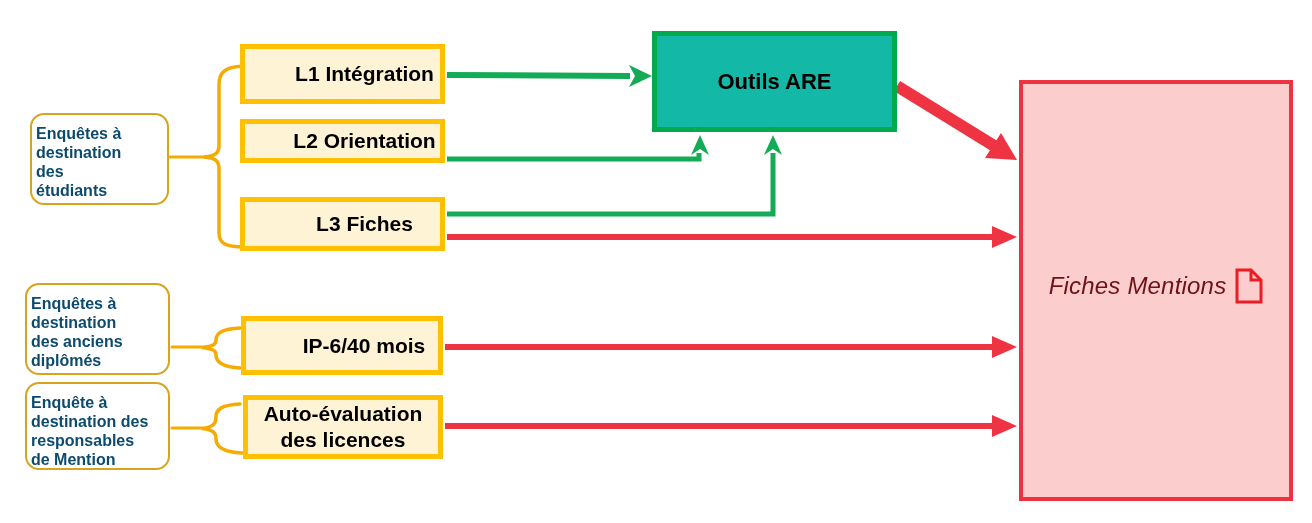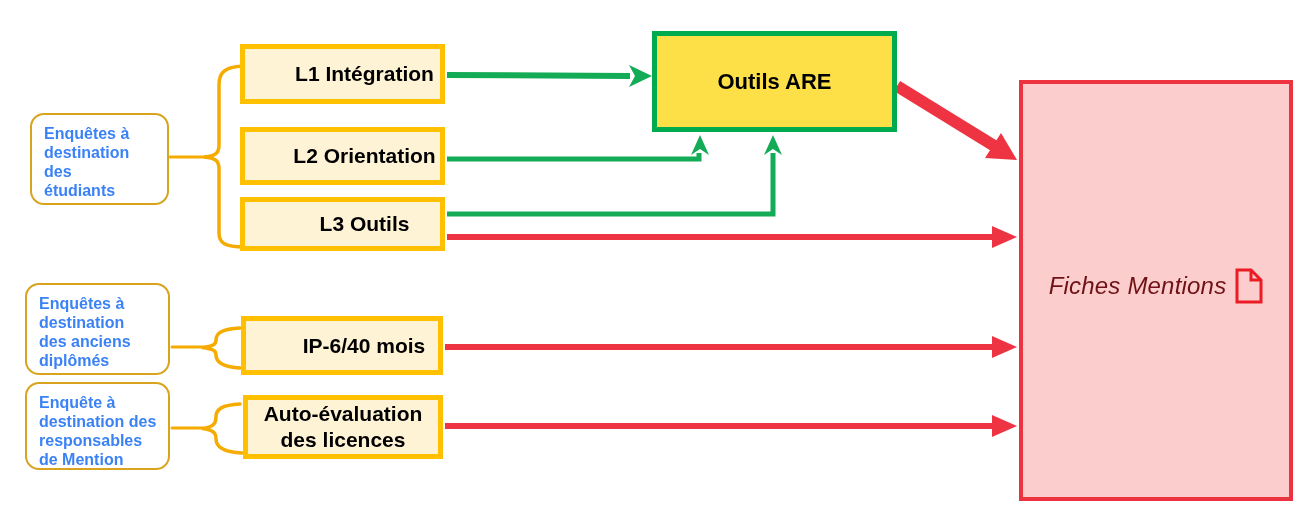--- a/index.html
+++ b/index.html
@@ -9,39 +9,39 @@
   }
   .arrow-layer{position:absolute;left:0;top:0;width:1312px;height:523px;}
   
   .ybox{
     position:absolute;box-sizing:border-box;
     background:#FFF3D6;border:5px solid #FFC000;
     display:flex;align-items:center;justify-content:center;
     font-weight:bold;font-size:21px;line-height:26px;color:#000;text-align:center;padding-left:44px;
   }
   .box-l1{left:240px;top:44px;width:205px;height:60px;}
-  .box-l2{left:240px;top:119px;width:205px;height:58px;margin-top:8px;}
+  .box-l2{left:240px;top:119px;width:205px;height:44px;}
   .box-l3{left:240px;top:197px;width:205px;height:54px;}
   .box-ip{left:241px;top:316px;width:202px;height:59px;}
   .box-auto{left:243px;top:395px;width:200px;height:64px;padding:12px 6px;}
   
   .note{
     position:absolute;box-sizing:border-box;
     border:2px solid #D8A41D;border-radius:14px;background:#fff;
-    color:#3b82f6;font-weight:bold;font-size:16px;line-height:19px;
-    padding:9px 4px 4px 12px;white-space:pre-line;
+    color:#0c4a6e;font-weight:bold;font-size:16px;line-height:19px;
+    padding:9px 4px 4px 4px;white-space:pre-line;
   }
   .note-1{left:30px;top:113px;width:139px;height:92px;}
   .note-2{left:25px;top:283px;width:145px;height:92px;}
   .note-3{left:25px;top:382px;width:145px;height:88px;}
   
   .gnode{
     position:absolute;box-sizing:border-box;
     left:652px;top:31px;width:245px;height:101px;
-    background:#fde047;border:5px solid #00AB4E;
+    background:#14b8a6;border:5px solid #00AB4E;
     display:flex;align-items:center;justify-content:center;
     font-weight:bold;font-size:22px;color:#000;
   }
   
   .pnode{
     position:absolute;box-sizing:border-box;
     left:1019px;top:80px;width:274px;height:421px;
     background:#FCCDCD;border:4px solid #EE3340;
   }
   .fiches-row{
@@ -96,21 +96,21 @@
 destination
 des anciens
 diplômés</div>
   <div class="note note-3">Enquête à
 destination des
 responsables
 de Mention</div>
 
   <div class="ybox box-l1">L1 Intégration</div>
   <div class="ybox box-l2">L2 Orientation</div>
-  <div class="ybox box-l3">L3 Outils</div>
+  <div class="ybox box-l3">L3 Fiches</div>
   <div class="ybox box-ip">IP-6/40 mois</div>
   <div class="ybox box-auto">Auto-évaluation des licences</div>
 
   <div class="gnode">Outils ARE</div>
 
   <div class="pnode">
     <div class="fiches-row">
       <span class="fiches-label">Fiches Mentions</span>
       <svg width="28" height="36" viewBox="0 0 28 36" aria-hidden="true">
         <path d="M2 2 H16 L26 12 V34 H2 Z" fill="none" stroke="#EC1C24" stroke-width="3" stroke-linejoin="miter"></path>

